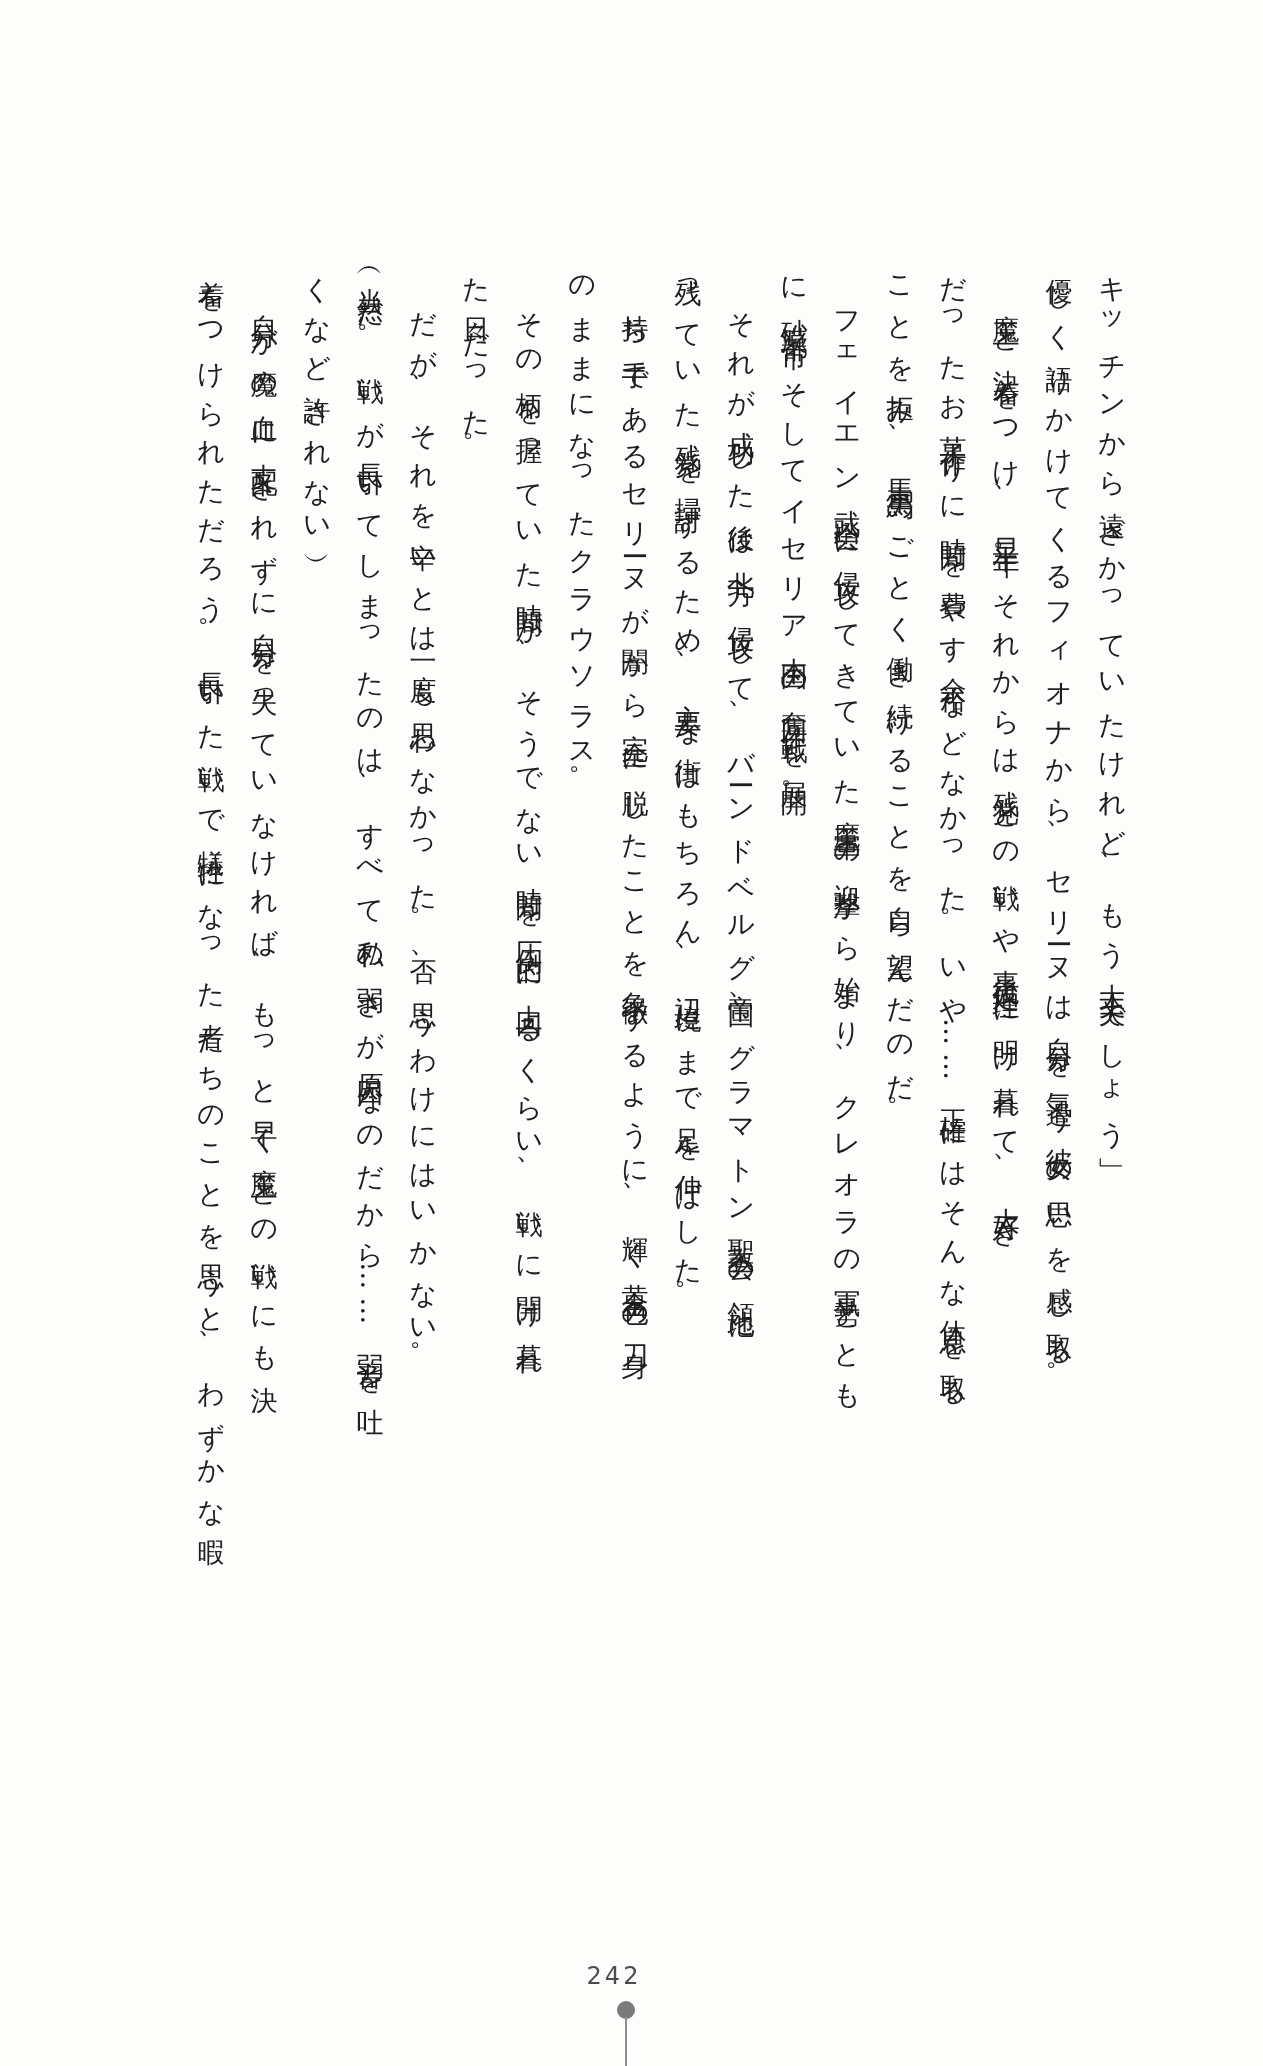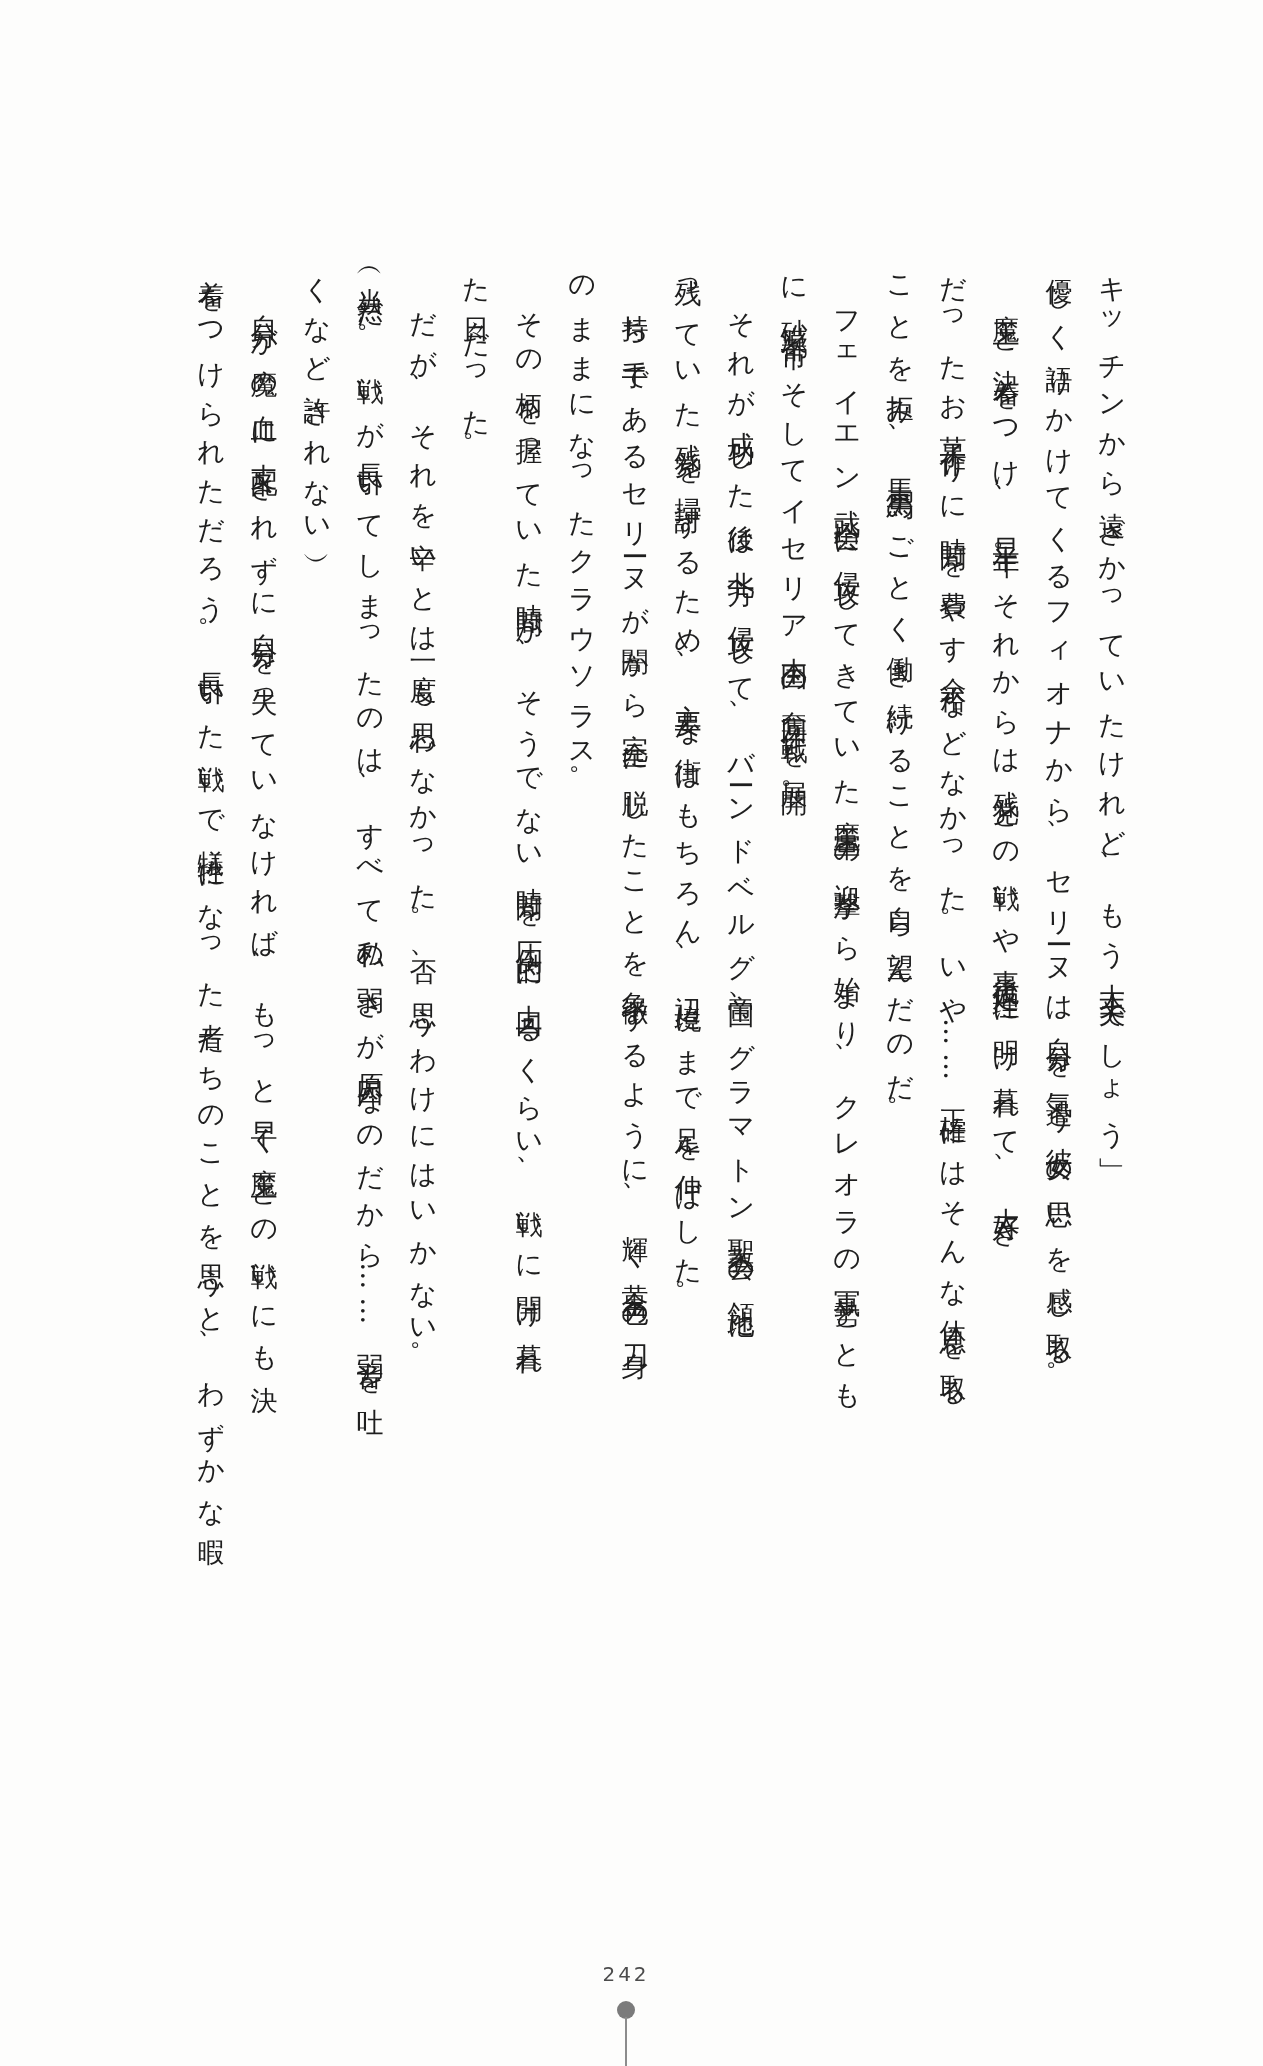--- a/index.html
+++ b/index.html
@@ -28,26 +28,26 @@
   .col {
     line-height: 53px;        
     letter-spacing: 8px;      
     white-space: nowrap;
   }
   .col.indent { text-indent: 35px; }
 
   
   .folio-number {
     position: absolute;
-    left: 563px;
+    left: 551px;
     top: 1962px;
     width: 126px;
     text-align: center;
     font-family: "DejaVu Sans", "Liberation Sans", sans-serif;
-    font-size: 20px;
+    font-size: 24px;
     font-weight: normal;
     color: #4c4c4c;
     letter-spacing: 3px;
   }
   .folio-dot {
     position: absolute;
     left: 617px;
     top: 2001px;
     width: 18px;
     height: 18px;

